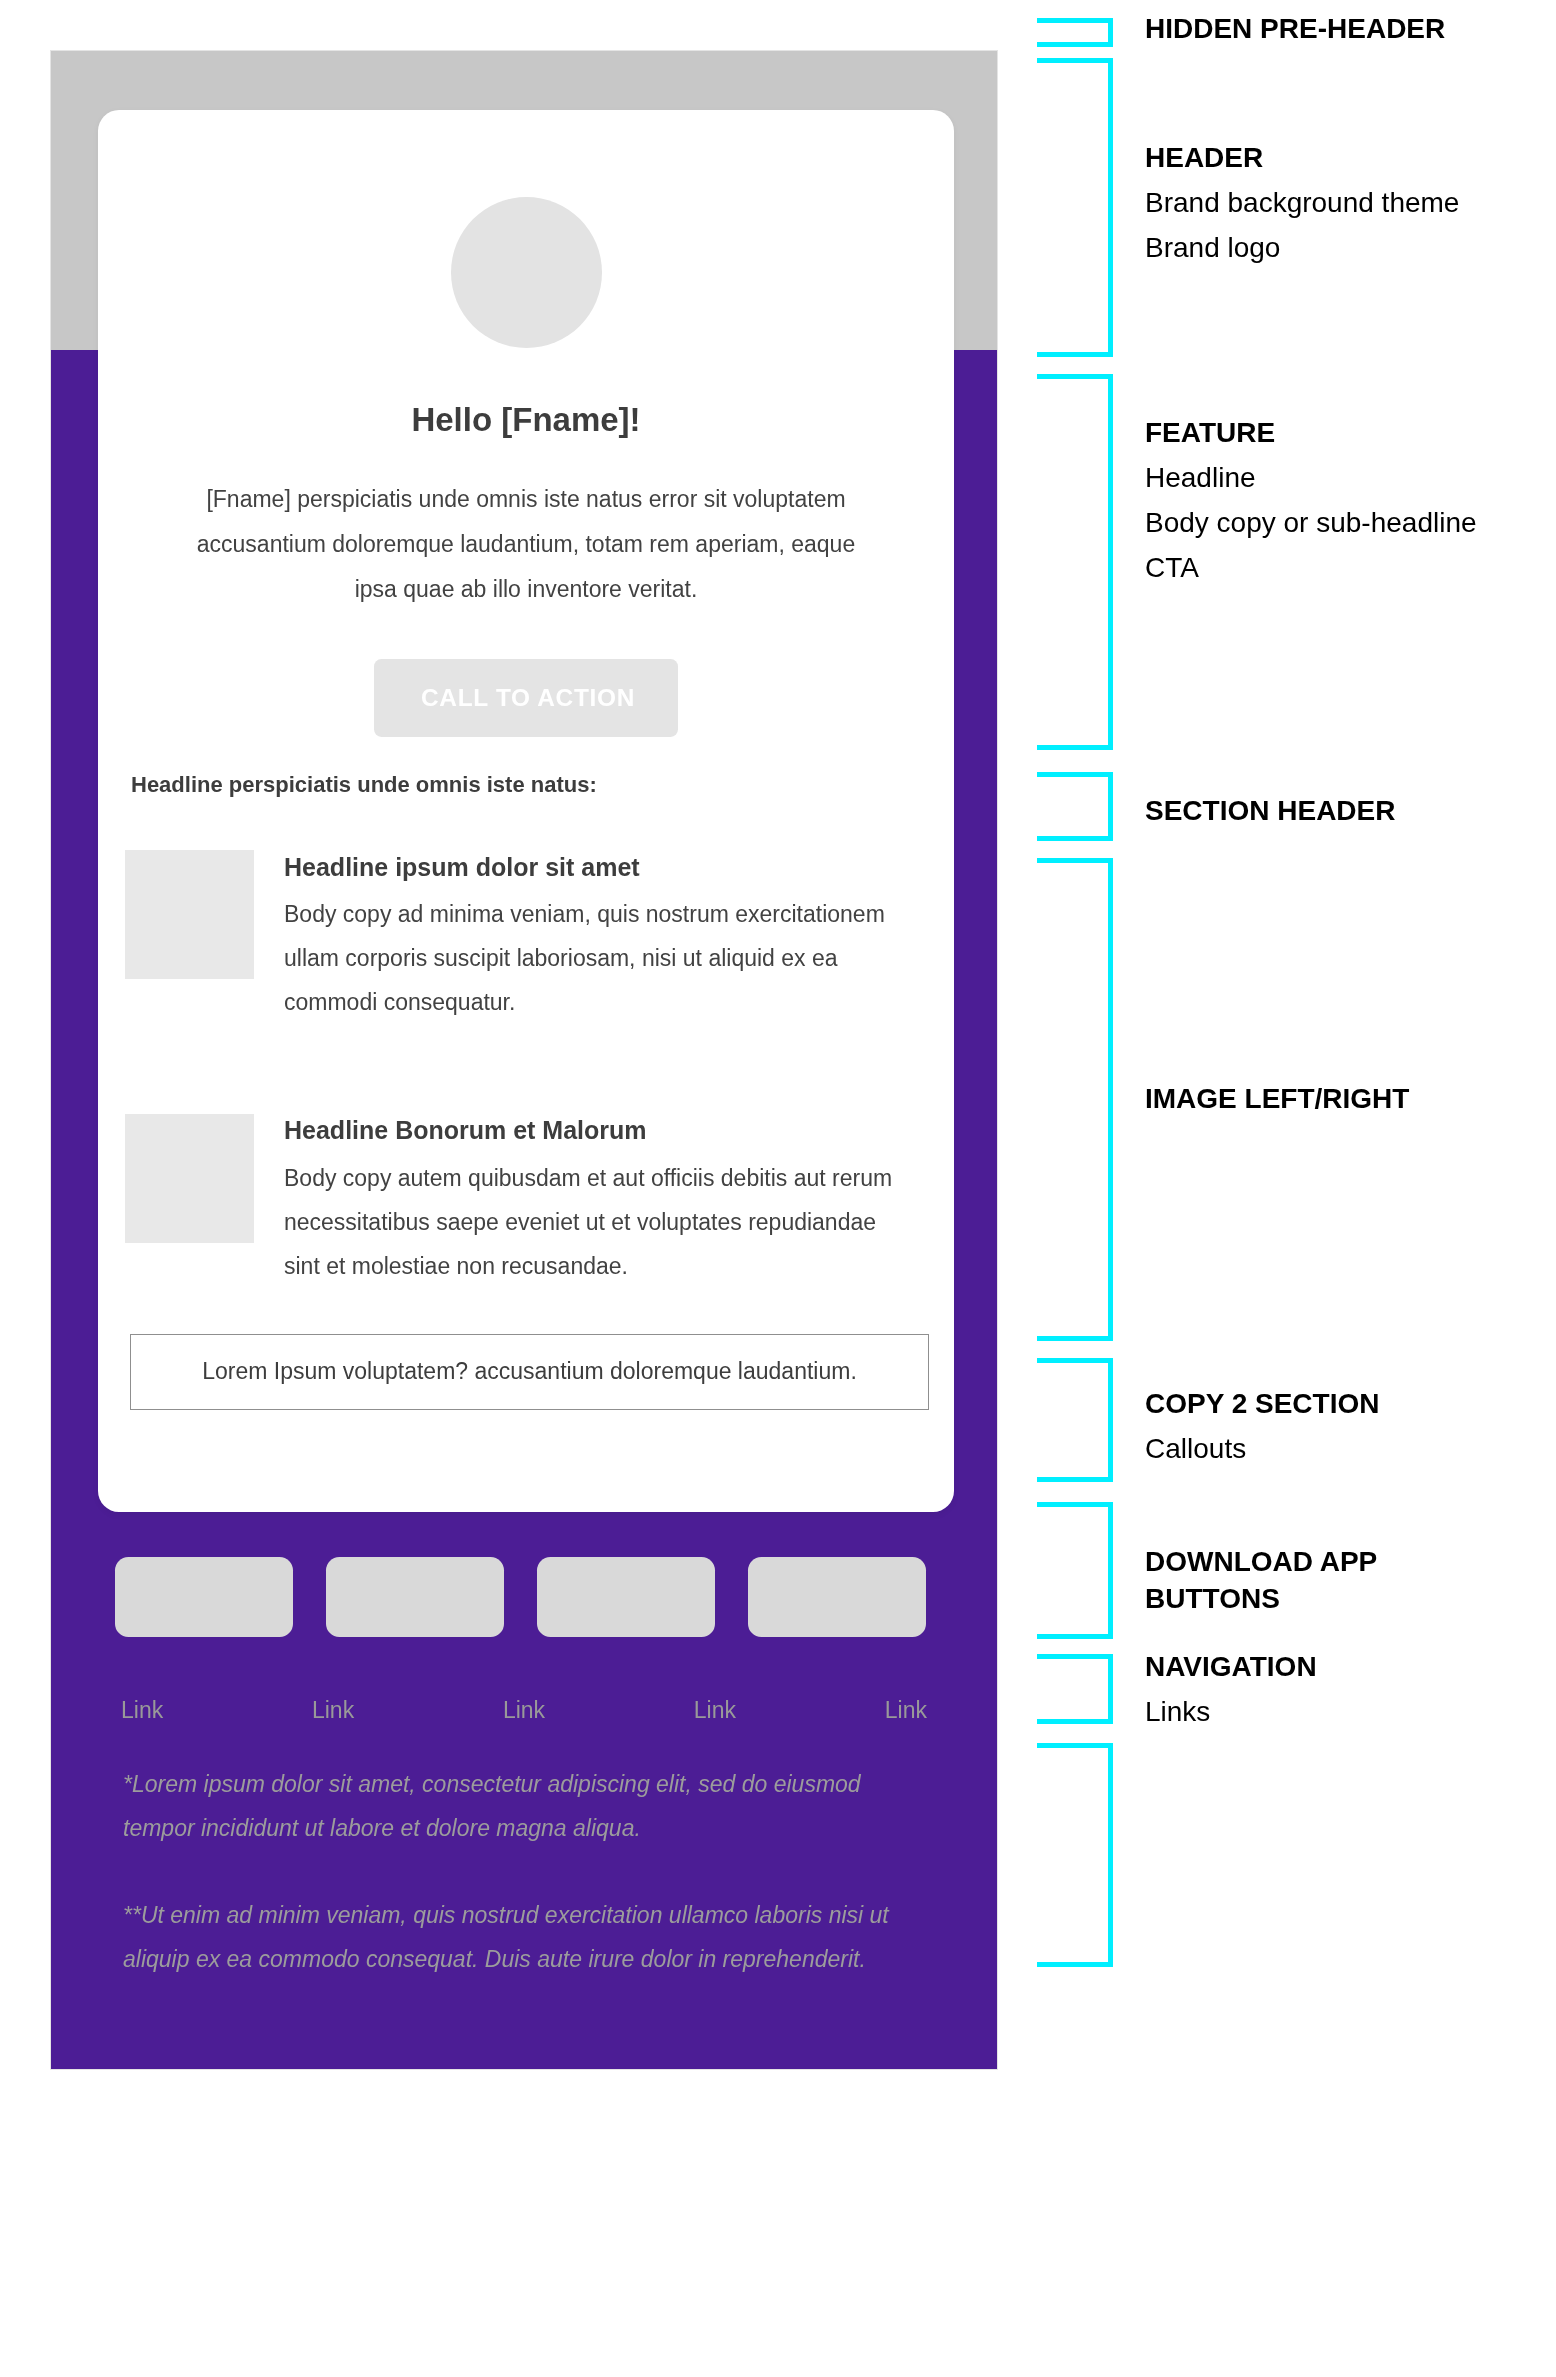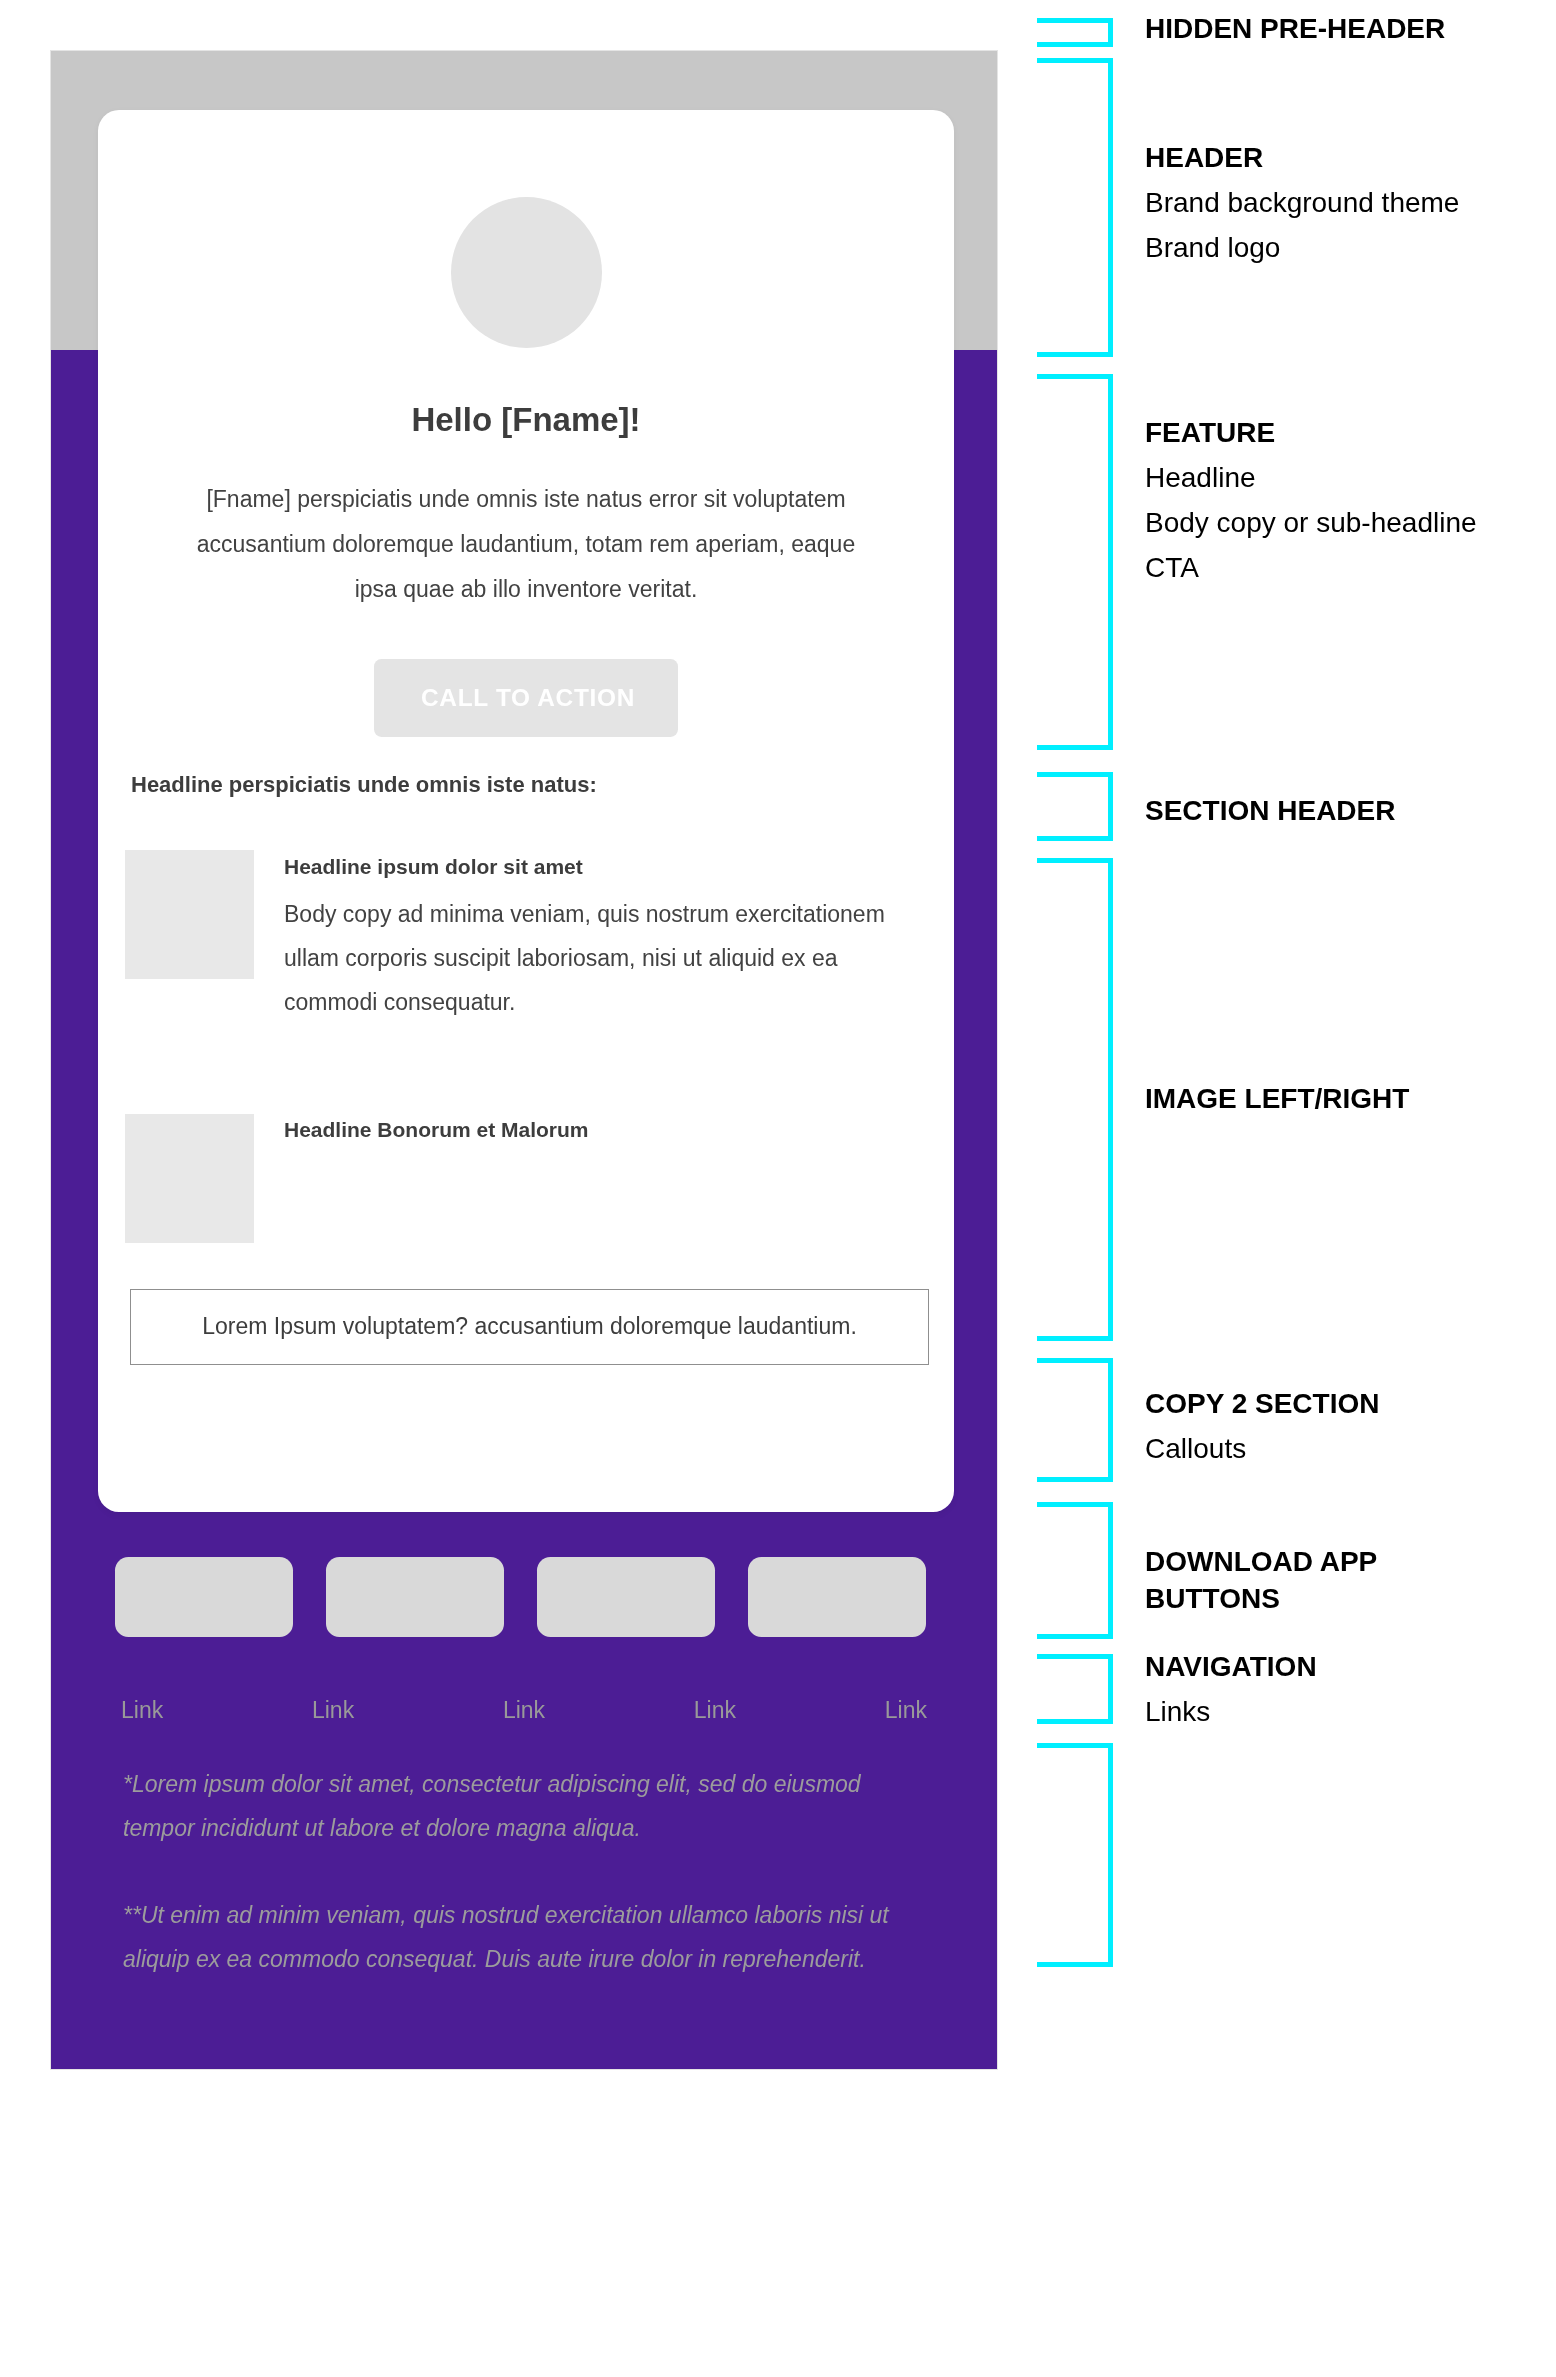--- a/index.html
+++ b/index.html
@@ -17,21 +17,21 @@
          font-weight:bold;color:#3d3d3d;}
   .intro{margin:37px auto 0;width:704px;text-align:center;font-size:23px;
          line-height:45px;color:#424242;}
   .cta{display:block;margin:47px auto 0;width:304px;height:78px;background:#e4e4e4;
        color:#ffffff;font-family:"Liberation Sans",sans-serif;font-weight:bold;
        font-size:24.4px;letter-spacing:0.7px;border:none;border-radius:7.4px;cursor:pointer;padding-left:10px;}
   .sec-head{margin:30px 0 0 33px;font-size:22px;line-height:36px;font-weight:bold;color:#3d3d3d;}
   .frow{display:flex;margin:47px 27px 0 27px;gap:30px;}
   .frow.second{margin-top:90px;}
   .thumb{width:129px;height:129px;background:#e8e8e8;flex:none;}
-  .ftext h3{margin:1.5px 0 0;font-size:21px;line-height:30px;font-weight:bold;color:#3d3d3d;}
+  .ftext h3{margin:1.5px 0 0;font-size:25px;line-height:30px;font-weight:bold;color:#3d3d3d;}
   .ftext p{margin:10.4px 0 0;font-size:23px;line-height:44px;color:#424242;max-width:615px;}
   .callout{margin:46px 25px 0 32px;height:76px;border:1.5px solid #8f8f8f;box-sizing:border-box;
            display:flex;align-items:center;justify-content:center;
            font-size:23px;color:#3d3d3d;text-align:center;}
   .apps{position:absolute;top:1506px;left:64px;display:flex;gap:33px;}
   .appbtn{width:178px;height:80px;background:#d9d9d9;border-radius:13.3px;border:none;cursor:pointer;}
   .links{position:absolute;top:1646px;left:0;right:0;padding:0 70px;display:flex;
          justify-content:space-between;font-size:23px;line-height:27px;color:#999999;}
   .links span{cursor:pointer;}
   .disc{position:absolute;top:1711px;left:72px;width:811px;font-size:23px;
@@ -70,20 +70,21 @@
         <div class="ftext">
           <h3>Headline ipsum dolor sit amet</h3>
           <p>Body copy ad minima veniam, quis nostrum exercitationem ullam corporis suscipit laboriosam, nisi ut aliquid ex ea commodi consequatur.</p>
         </div>
       </div>
 
       <div class="frow second">
         <div class="thumb"></div>
         <div class="ftext">
           <h3>Headline Bonorum et Malorum</h3>
+          <p>Body copy autem quibusdam et aut officiis debitis aut rerum necessitatibus saepe eveniet ut et voluptates repudiandae sint et molestiae non recusandae.</p>
         </div>
       </div>
 
       <div class="callout">
         <span>Lorem Ipsum voluptatem? accusantium doloremque laudantium.</span>
       </div>
     </div>
 
     <div class="apps">
       <button class="appbtn"></button>

